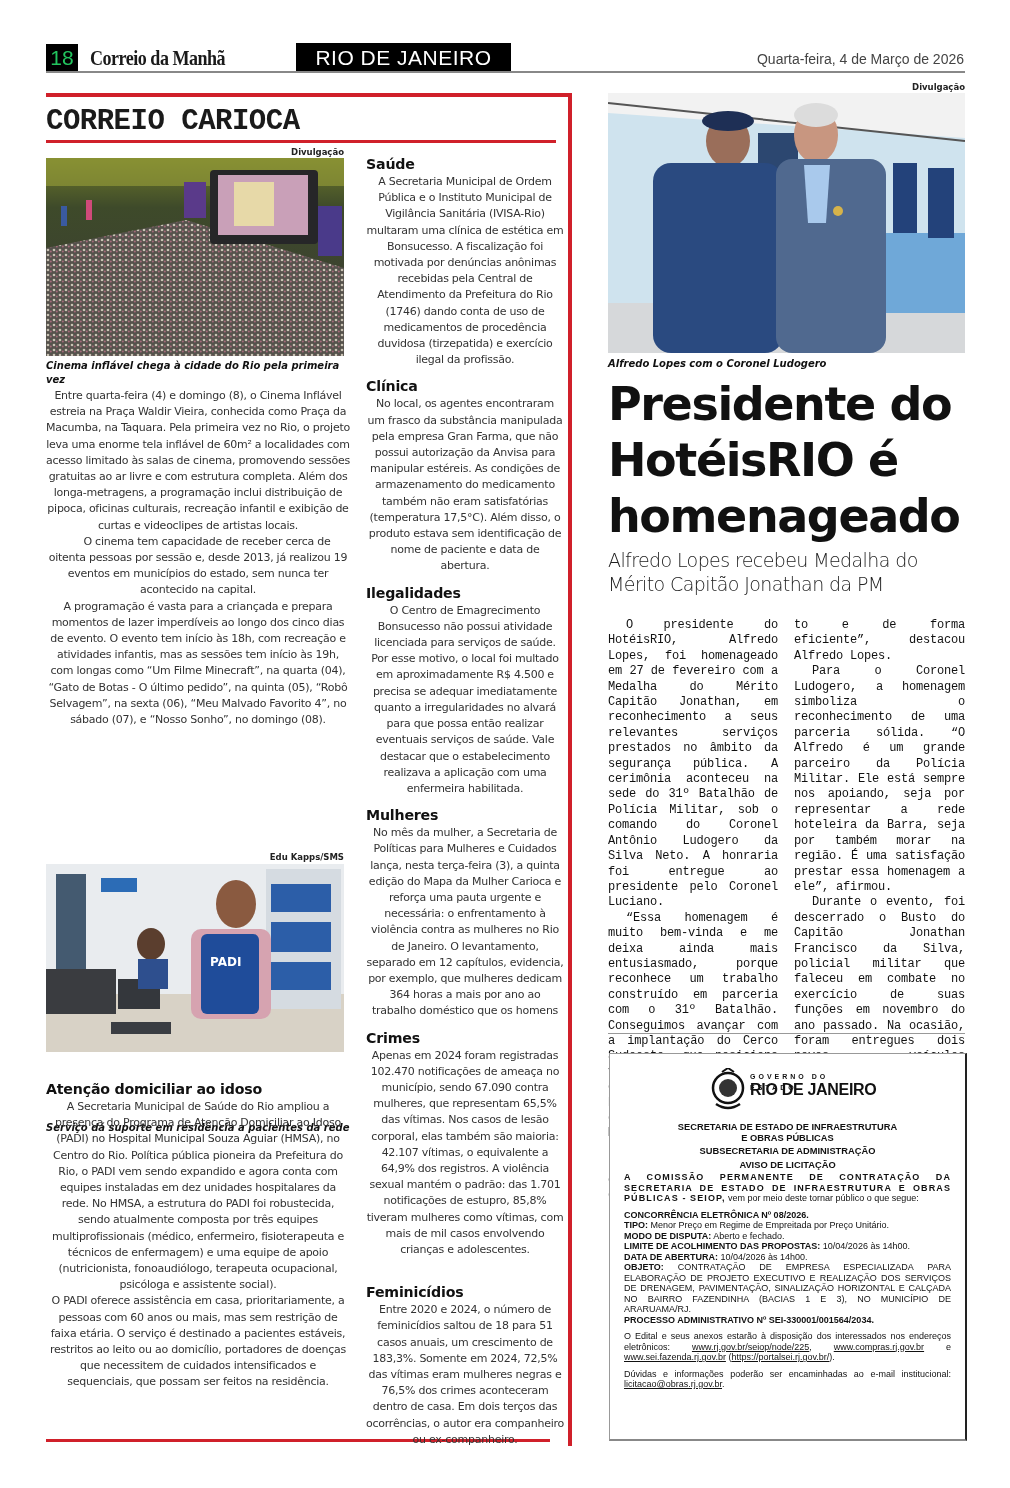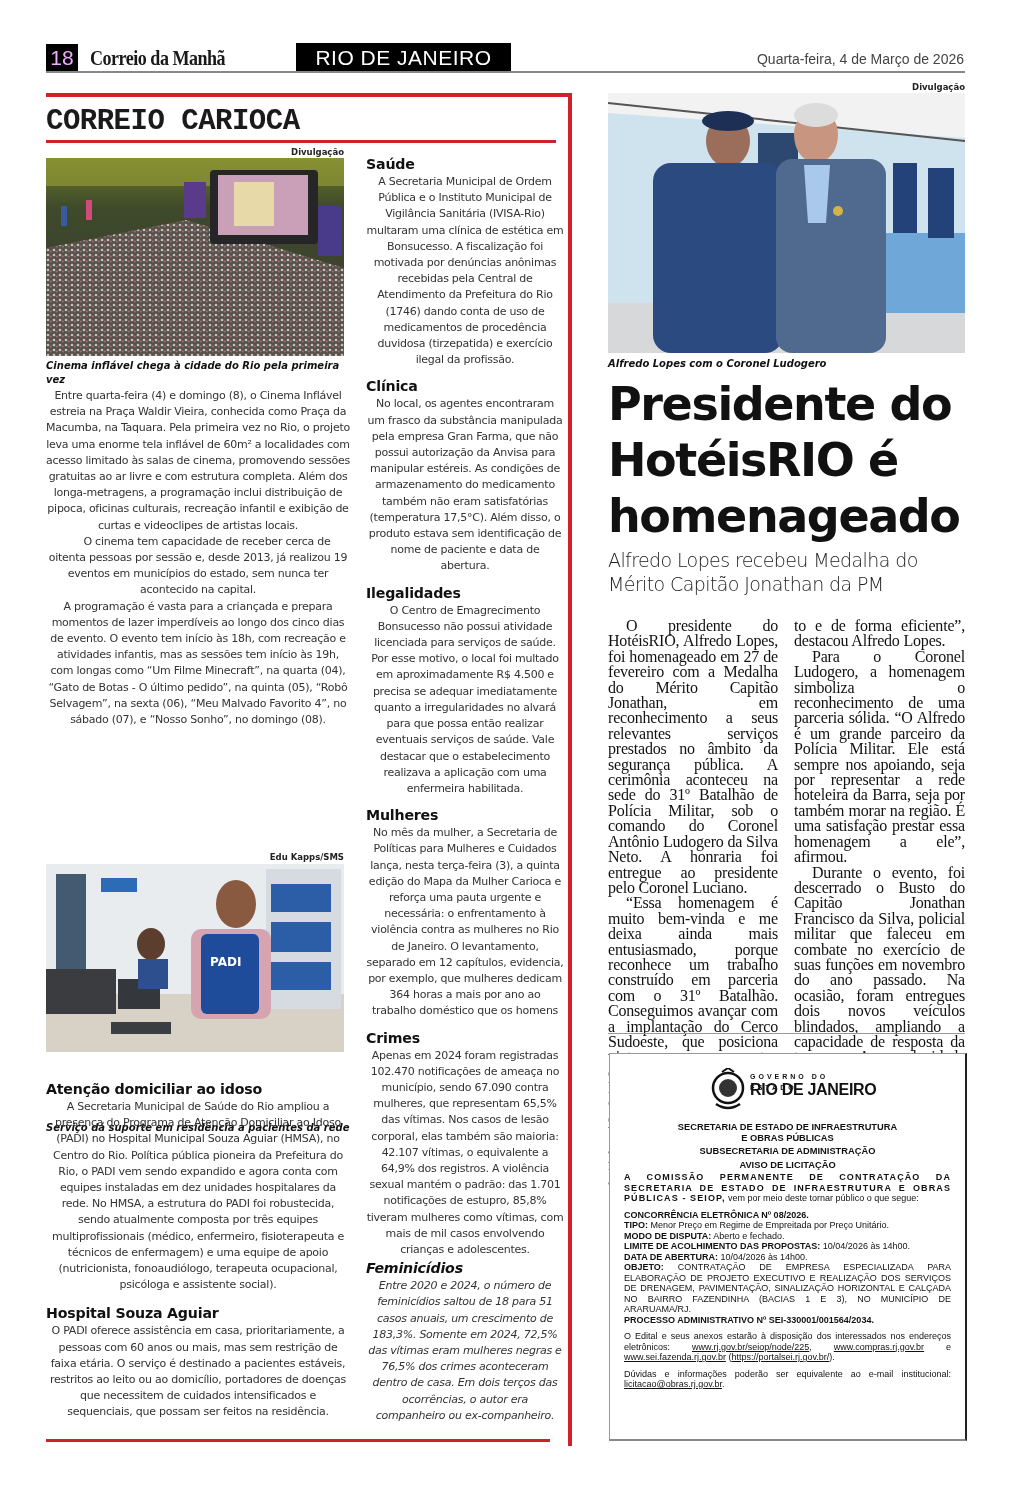--- a/index.html
+++ b/index.html
@@ -1,20 +1,20 @@
 <!DOCTYPE html>
 <html><head>
 <meta charset="utf-8">
 <style>
   html, body { margin:0; padding:0; background:#fff; }
   body { width:1010px; height:1488px; position:relative; overflow:hidden; font-family:"DejaVu Sans", sans-serif; color:#1a1a1a; }
   .abs { position:absolute; }
 
   
-  .pg-num { left:46px; top:44px; width:32px; height:28px; background:#000; color:#f0abfc; font-family:"Liberation Sans Narrow","Liberation Sans", sans-serif; font-size:21px; line-height:28px; text-align:center; }
+  .pg-num { left:46px; top:44px; width:32px; height:28px; background:#000; color:#22c55e; font-family:"Liberation Sans Narrow","Liberation Sans", sans-serif; font-size:21px; line-height:28px; text-align:center; }
   .paper-name { left:90px; top:44px; font-family:"Liberation Serif", serif; font-size:22px; font-weight:bold; line-height:28px; letter-spacing:-0.6px; transform:scaleX(0.82); transform-origin:left; }
   .section-tag { left:296px; top:43px; width:215px; height:29px; background:#000; color:#fff; font-family:"Liberation Sans", sans-serif; font-size:21px; line-height:30px; text-align:center; letter-spacing:0.5px; }
   .dateline { right:46px; top:48px; font-family:"Liberation Sans", sans-serif; font-size:14px; color:#444; line-height:22px; }
   .mast-rule { left:46px; top:71px; width:919px; height:2px; background:#888; }
 
   
   .red-top { left:46px; top:93px; width:526px; height:4px; background:#d0202a; }
   .red-right { left:568px; top:93px; width:4px; height:1353px; background:#d0202a; }
   .cc-title { left:46px; top:102px; font-family:Liberation Mono, monospace; font-weight:bold; font-size:29px; letter-spacing:-0.5px; line-height:40px; }
   .cc-rule { left:46px; top:140px; width:510px; height:3px; background:#d0202a; }
@@ -25,21 +25,21 @@
 
   .photo { overflow:hidden; }
   .hl { font-family:"DejaVu Sans", sans-serif; font-size:20px; line-height:24px; letter-spacing:-0.6px; color:#111; margin:0; }
   .sub { font-family:"DejaVu Sans", sans-serif; font-size:14.2px; font-weight:600; line-height:20px; letter-spacing:-0.2px; color:#111; margin:0; }
   .body-sans { font-family:"DejaVu Sans", sans-serif; font-size:11px; line-height:16.2px; color:#333; letter-spacing:-0.25px; margin:0; text-align:center; }
   .indent { text-indent:18px; }
 
   
   .big-hl { left:608px; top:376px; width:370px; font-family:"DejaVu Sans", sans-serif; font-weight:bold; font-size:46px; line-height:56px; letter-spacing:-1.4px; color:#111; margin:0; }
   .deck { left:608px; top:548px; width:370px; font-family:"DejaVu Sans", sans-serif; font-weight:300; font-size:19px; line-height:24px; letter-spacing:-0.6px; color:#222; margin:0; }
-  .body-serif { font-family:Liberation Serif, serif; font-size:16px; line-height:15.4px; color:#111; text-align:justify; margin:0; hyphens:auto; letter-spacing:-0.2px; }
+  .body-serif { font-family:Liberation Mono, monospace; font-size:12px; line-height:15.4px; color:#111; text-align:justify; margin:0; hyphens:auto; letter-spacing:-0.2px; }
   .right-rule { left:608px; top:1033px; width:357px; height:1px; background:#999; }
 
   
   .ad { left:609px; top:1053px; width:355px; height:385px; border:1px solid #999; border-right:2px solid #222; border-bottom:2px solid #888; background:#fff; }
   .ad-logo { position:absolute; left:98px; top:14px; width:170px; height:44px; }
   .ad-text { font-family:"Liberation Sans", sans-serif; font-size:9px; line-height:10.5px; color:#111; }
   .ad-center { text-align:center; font-weight:bold; font-size:9.3px; }
   .ad-just { text-align:justify; }
   .ad a, .ad .u { text-decoration:underline; color:#111; }
 </style>
@@ -113,21 +113,20 @@
     <rect x="145" y="65" width="80" height="90" rx="10" fill="#d6a3b0"></rect>
     <rect x="155" y="70" width="58" height="80" rx="6" fill="#1f4c9a"></rect>
     <text x="164" y="102" font-family="DejaVu Sans, sans-serif" font-size="12" font-weight="bold" fill="#fff">PADI</text>
   </svg>
 </div>
 <div class="abs caption" style="left:46px; top:1121px; width:310px;">Serviço dá suporte em residência a pacientes da rede</div>
 
 <div class="abs" style="left:46px; top:1079px; width:304px;">
   <h3 class="sub">Atenção domiciliar ao idoso</h3>
   <p class="body-sans">A Secretaria Municipal de Saúde do Rio ampliou a presença do Programa de Atenção Domiciliar ao Idoso (PADI) no Hospital Municipal Souza Aguiar (HMSA), no Centro do Rio. Política pública pioneira da Prefeitura do Rio, o PADI vem sendo expandido e agora conta com equipes instaladas em dez unidades hospitalares da rede. No HMSA, a estrutura do PADI foi robustecida, sendo atualmente composta por três equipes multiprofissionais (médico, enfermeiro, fisioterapeuta e técnicos de enfermagem) e uma equipe de apoio (nutricionista, fonoaudiólogo, terapeuta ocupacional, psicóloga e assistente social).</p>
-  <h3 class="sub" style="margin-top:10px;">Hospital Souza Aguiar</h3>
   <p class="body-sans">O PADI oferece assistência em casa, prioritariamente, a pessoas com 60 anos ou mais, mas sem restrição de faixa etária. O serviço é destinado a pacientes estáveis, restritos ao leito ou ao domicílio, portadores de doenças que necessitem de cuidados intensificados e sequenciais, que possam ser feitos na residência.</p>
 </div>
 
 <div class="abs" style="left:366px; top:154px; width:198px;">
   <div>
     <h3 class="sub">Saúde</h3>
     <p class="body-sans">A Secretaria Municipal de Ordem Pública e o Instituto Municipal de Vigilância Sanitária (IVISA-Rio) multaram uma clínica de estética em Bonsucesso. A fiscalização foi motivada por denúncias anônimas recebidas pela Central de Atendimento da Prefeitura do Rio (1746) dando conta de uso de medicamentos de procedência duvidosa (tirzepatida) e exercício ilegal da profissão.</p>
   </div>
   <div style="margin-top:8px;">
     <h3 class="sub">Clínica</h3>
@@ -138,21 +137,21 @@
     <p class="body-sans">O Centro de Emagrecimento Bonsucesso não possui atividade licenciada para serviços de saúde. Por esse motivo, o local foi multado em aproximadamente R$ 4.500 e precisa se adequar imediatamente quanto a irregularidades no alvará para que possa então realizar eventuais serviços de saúde. Vale destacar que o estabelecimento realizava a aplicação com uma enfermeira habilitada.</p>
   </div>
   <div style="margin-top:8px;">
     <h3 class="sub">Mulheres</h3>
     <p class="body-sans">No mês da mulher, a Secretaria de Políticas para Mulheres e Cuidados lança, nesta terça-feira (3), a quinta edição do Mapa da Mulher Carioca e reforça uma pauta urgente e necessária: o enfrentamento à violência contra as mulheres no Rio de Janeiro. O levantamento, separado em 12 capítulos, evidencia, por exemplo, que mulheres dedicam 364 horas a mais por ano ao trabalho doméstico que os homens</p>
   </div>
   <div style="margin-top:8px;">
     <h3 class="sub">Crimes</h3>
     <p class="body-sans">Apenas em 2024 foram registradas 102.470 notificações de ameaça no município, sendo 67.090 contra mulheres, que representam 65,5% das vítimas. Nos casos de lesão corporal, elas também são maioria: 42.107 vítimas, o equivalente a 64,9% dos registros. A violência sexual mantém o padrão: das 1.701 notificações de estupro, 85,8% tiveram mulheres como vítimas, com mais de mil casos envolvendo crianças e adolescentes.</p>
   </div>
-  <div style="margin-top:0;font-style:italic;">
+  <div style="margin-top:24px;">
     <h3 class="sub">Feminicídios</h3>
     <p class="body-sans">Entre 2020 e 2024, o número de feminicídios saltou de 18 para 51 casos anuais, um crescimento de 183,3%. Somente em 2024, 72,5% das vítimas eram mulheres negras e 76,5% dos crimes aconteceram dentro de casa. Em dois terços das ocorrências, o autor era companheiro ou ex-companheiro.</p>
   </div>
 </div>
 
 <div class="abs credit" style="left:608px; top:82px; width:357px;">Divulgação</div>
 <div class="abs photo" style="left:608px; top:93px; width:357px; height:260px;">
   <svg width="357" height="260" viewBox="0 0 357 260">
     <rect width="357" height="260" fill="#cfe3ee"></rect>
     <polygon points="0,0 357,0 357,45 0,20" fill="#f2f2f2"></polygon>
@@ -206,15 +205,15 @@
     <div class="ad-text ad-center" style="margin-top:3px;">AVISO DE LICITAÇÃO</div>
     <div class="ad-text ad-just" style="margin-top:2px;"><b style="letter-spacing:1.1px;">A COMISSÃO PERMANENTE DE CONTRATAÇÃO DA SECRETARIA DE ESTADO DE INFRAESTRUTURA E OBRAS PÚBLICAS - SEIOP,</b><span> vem por meio deste tornar público o que segue:</span></div>
     <div class="ad-text" style="margin-top:6px; font-weight:bold;">CONCORRÊNCIA ELETRÔNICA Nº 08/2026.</div>
     <div class="ad-text ad-just"><b>TIPO:</b><span> Menor Preço em Regime de Empreitada por Preço Unitário.</span></div>
     <div class="ad-text ad-just"><b>MODO DE DISPUTA:</b><span> Aberto e fechado.</span></div>
     <div class="ad-text ad-just"><b>LIMITE DE ACOLHIMENTO DAS PROPOSTAS:</b><span> 10/04/2026 às 14h00.</span></div>
     <div class="ad-text ad-just"><b>DATA DE ABERTURA:</b><span> 10/04/2026 às 14h00.</span></div>
     <div class="ad-text ad-just"><b>OBJETO:</b><span> CONTRATAÇÃO DE EMPRESA ESPECIALIZADA PARA ELABORAÇÃO DE PROJETO EXECUTIVO E REALIZAÇÃO DOS SERVIÇOS DE DRENAGEM, PAVIMENTAÇÃO, SINALIZAÇÃO HORIZONTAL E CALÇADA NO BAIRRO FAZENDINHA (BACIAS 1 E 3), NO MUNICÍPIO DE ARARUAMA/RJ.</span></div>
     <div class="ad-text" style="font-weight:bold;">PROCESSO ADMINISTRATIVO Nº SEI-330001/001564/2034.</div>
     <div class="ad-text ad-just" style="margin-top:6px;"><span>O Edital e seus anexos estarão à disposição dos interessados nos endereços eletrônicos: </span><a class="u">www.rj.gov.br/seiop/node/225</a><span>, </span><a class="u">www.compras.rj.gov.br</a><span> e </span><a class="u">www.sei.fazenda.rj.gov.br</a><span> (</span><a class="u">https://portalsei.rj.gov.br/</a><span>).</span></div>
-    <div class="ad-text ad-just" style="margin-top:6px;"><span>Dúvidas e informações poderão ser equivalente ao e-mail institucional: </span><a class="u">licitacao@obras.rj.gov.br</a><span>.</span></div>
+    <div class="ad-text ad-just" style="margin-top:6px;"><span>Dúvidas e informações poderão ser encaminhadas ao e-mail institucional: </span><a class="u">licitacao@obras.rj.gov.br</a><span>.</span></div>
   </div>
 </div>
 
 </body></html>

